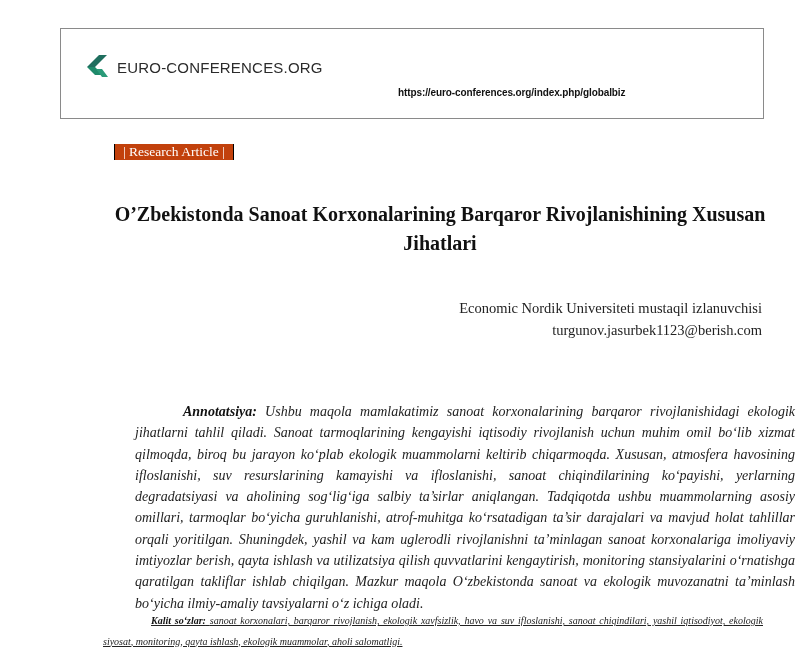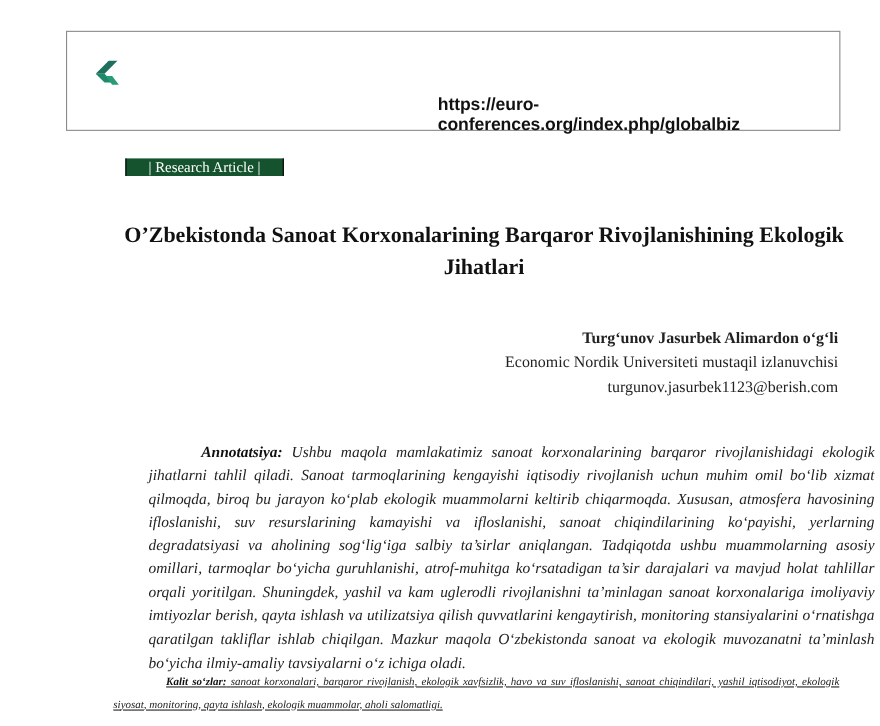--- a/index.html
+++ b/index.html
@@ -21,26 +21,26 @@
       font-size: 15px; color: #2b2b2b; letter-spacing: 0.2px;
     }
     .conf-title {
       position: absolute; left: 365px; top: 8px; width: 330px;
       font-family: "Liberation Sans", sans-serif; font-weight: bold;
       color: #1f8a80; font-size: 19.5px; line-height: 25px; text-align: left;
     }
     .conf-url {
       position: absolute; left: 337px; top: 58px;
       font-family: "Liberation Sans", sans-serif; font-weight: bold;
-      font-size: 16px; color: #111; letter-spacing: -0.1px;
+      font-size: 10px; color: #111; letter-spacing: -0.1px;
     }
     .badge {
       position: absolute; left: 114px; top: 144px;
-      background: #14532d; color: #fff; font-family: "Liberation Serif", serif;
-      font-size: 13.5px; padding: 0 20px; line-height: 16px;
+      background: #c2410c; color: #fff; font-family: "Liberation Serif", serif;
+      font-size: 13.5px; padding: 0 8px; line-height: 16px;
       border-left: 1.5px solid #000; border-right: 1.5px solid #000;
     }
     .badge .bar { color: #fff; }
     .title {
       position: absolute; left: 100px; top: 200px; width: 680px;
       text-align: center; font-family: "Liberation Serif", serif; font-weight: bold;
       font-size: 20px; line-height: 29px; color: #111;
     }
     .author-block {
       position: absolute; right: 38px; top: 297px; text-align: right;
@@ -68,29 +68,29 @@
 
 <div class="header-box">
   <div class="logo">
     <span>
       <svg viewBox="0 0 22 24">
         <polygon points="12,0 20,0 8,12 0,12" fill="#1f6e5e"></polygon>
         <polygon points="0,12 8,12 16,20 8,20" fill="#1f8a6a"></polygon>
         <polygon points="9,14 15,14 21,22 15,22" fill="#2a9a78"></polygon>
       </svg>
     </span>
+    <span class="logo-text">EURO-CONFERENCES.ORG</span>
   </div>
   <div class="conf-url">https://euro-conferences.org/index.php/globalbiz</div>
 </div>
 
 <div class="badge"><span class="bar">|</span> <span>Research Article</span> <span class="bar">|</span></div>
 
-<div class="title">O’Zbekistonda Sanoat Korxonalarining Barqaror Rivojlanishining Ekologik Jihatlari</div>
+<div class="title">O’Zbekistonda Sanoat Korxonalarining Barqaror Rivojlanishining Xususan Jihatlari</div>
 
 <div class="author-block">
-  <div class="author-name">Turg‘unov Jasurbek Alimardon o‘g‘li</div>
   <div>Economic Nordik Universiteti mustaqil izlanuvchisi</div>
   <div>turgunov.jasurbek1123@berish.com</div>
 </div>
 
 <div class="abstract"><span class="label">Annotatsiya:</span> <span>Ushbu maqola mamlakatimiz sanoat korxonalarining barqaror rivojlanishidagi ekologik jihatlarni tahlil qiladi. Sanoat tarmoqlarining kengayishi iqtisodiy rivojlanish uchun muhim omil bo‘lib xizmat qilmoqda, biroq bu jarayon ko‘plab ekologik muammolarni keltirib chiqarmoqda. Xususan, atmosfera havosining ifloslanishi, suv resurslarining kamayishi va ifloslanishi, sanoat chiqindilarining ko‘payishi, yerlarning degradatsiyasi va aholining sog‘lig‘iga salbiy ta’sirlar aniqlangan. Tadqiqotda ushbu muammolarning asosiy omillari, tarmoqlar bo‘yicha guruhlanishi, atrof-muhitga ko‘rsatadigan ta’sir darajalari va mavjud holat tahlillar orqali yoritilgan. Shuningdek, yashil va kam uglerodli rivojlanishni ta’minlagan sanoat korxonalariga imoliyaviy imtiyozlar berish, qayta ishlash va utilizatsiya qilish quvvatlarini kengaytirish, monitoring stansiyalarini o‘rnatishga qaratilgan takliflar ishlab chiqilgan. Mazkur maqola O‘zbekistonda sanoat va ekologik muvozanatni ta’minlash bo‘yicha ilmiy-amaliy tavsiyalarni o‘z ichiga oladi.</span></div>
 
 <div class="keywords"><span class="label">Kalit so‘zlar:</span> <span>sanoat korxonalari, barqaror rivojlanish, ekologik xavfsizlik, havo va suv ifloslanishi, sanoat chiqindilari, yashil iqtisodiyot, ekologik siyosat, monitoring, qayta ishlash, ekologik muammolar, aholi salomatligi.</span></div>
 
 </body></html>

